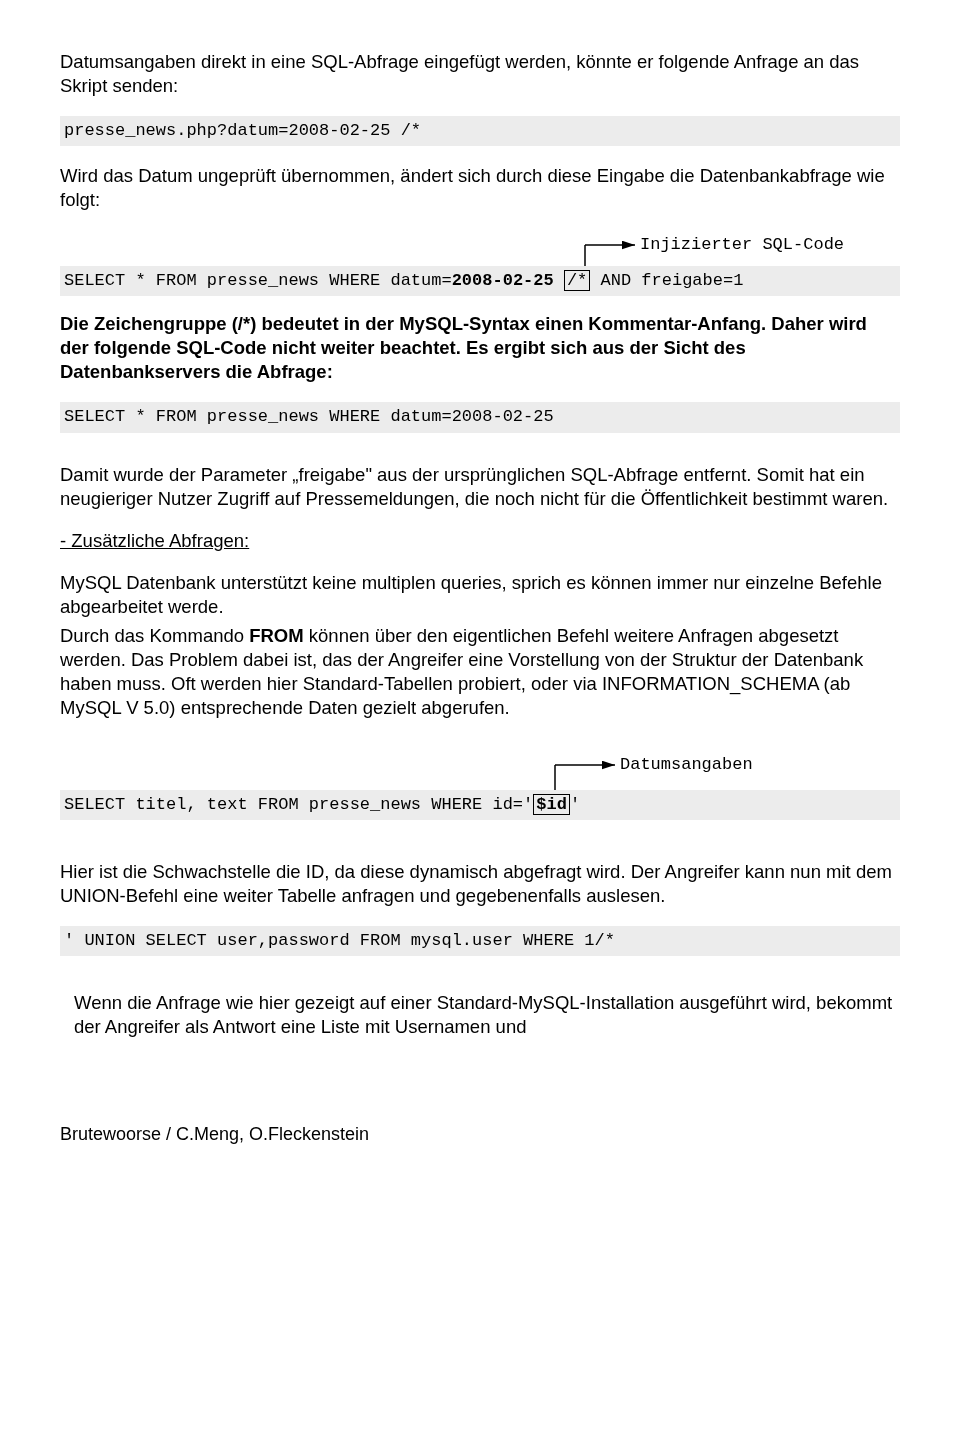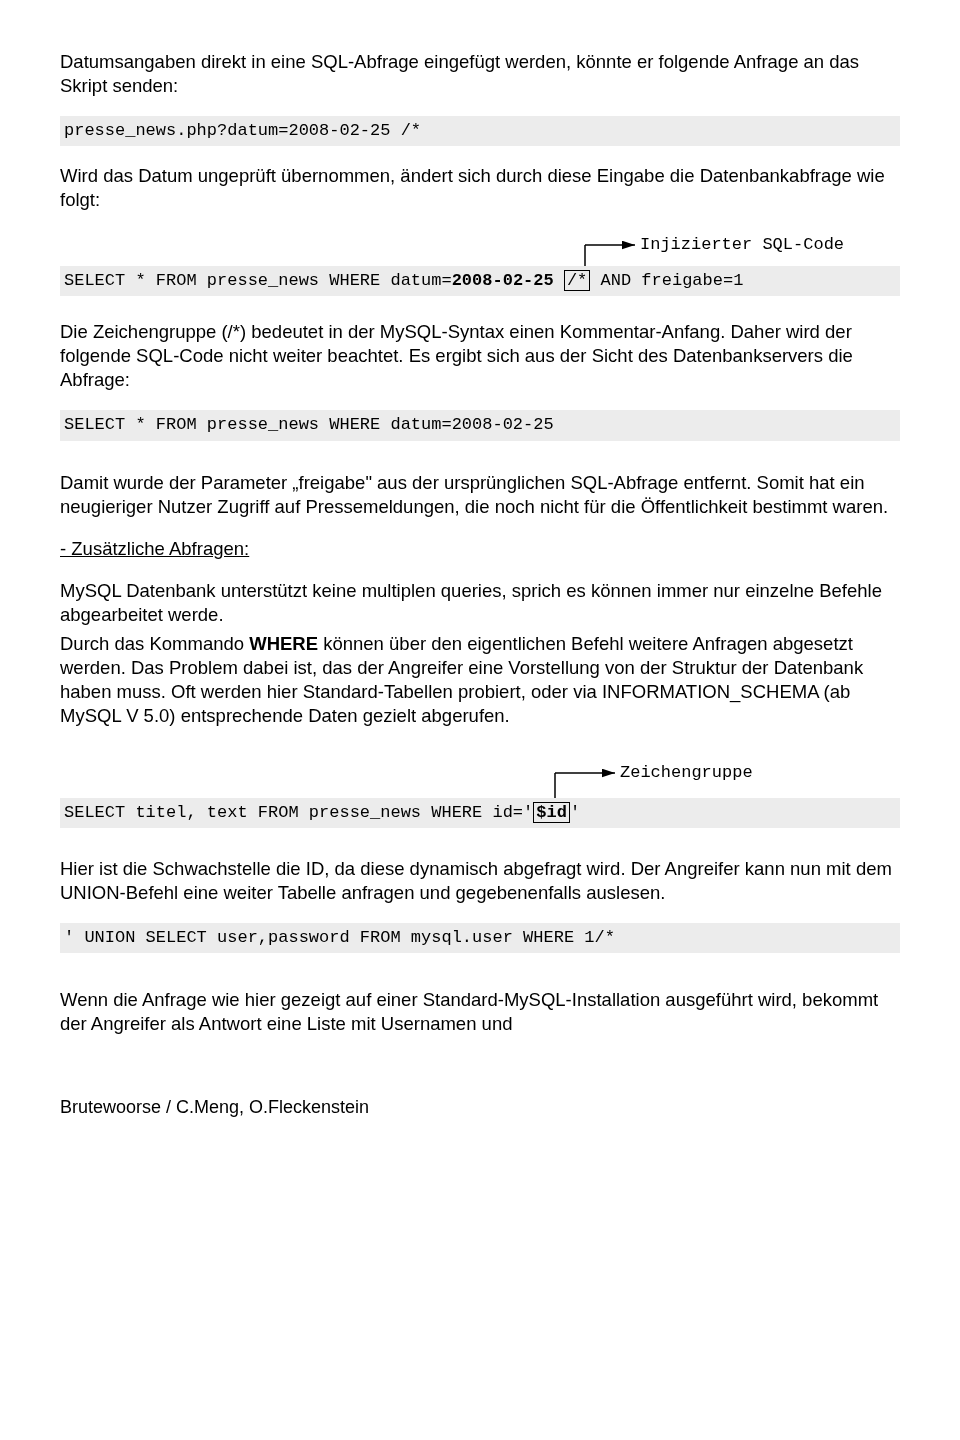--- a/index.html
+++ b/index.html
@@ -30,21 +30,21 @@
   }
   .annot {
     font-family: "Courier New", Courier, monospace;
     font-size: 17px;
   }
   .underline {
     text-decoration: underline;
   }
   .footer {
     display: flex;
-    margin-top: 60px;
+    margin-top: 84px;
     font-size: 18px;
   }
   .footer-right {
     text-align: right;
   }
   .bold { font-weight: bold; }
   .boxed {
     border: 1px solid #000;
     padding: 0 2px;
   }
@@ -72,50 +72,50 @@
     </defs>
     <line x1="525" y1="45" x2="525" y2="15" stroke="#000" stroke-width="1.5"></line>
     <line x1="525" y1="15" x2="575" y2="15" stroke="#000" stroke-width="1.5" marker-end="url(#arr1)"></line>
   </svg>
   <div style="position:absolute; left:580px; top:4px;" class="annot">Injizierter SQL-Code</div>
   <div class="code-block" style="position:absolute; left:0; top:36px; right:0; margin:0;">
     <span>SELECT * FROM presse_news WHERE datum=</span><span class="bold">2008-02-25</span> <span class="boxed">/*</span><span> AND freigabe=1</span>
   </div>
 </div>
 
-<p class="para" style="margin-top:30px;">Die Zeichengruppe (/*) bedeutet in der MySQL-Syntax einen Kommentar-Anfang. Daher wird der folgende SQL-Code nicht weiter beachtet. Es ergibt sich aus der Sicht des Datenbankservers die Abfrage:</p>
+<p class="para" style="margin-top:22px;font-weight:bold;">Die Zeichengruppe (/*) bedeutet in der MySQL-Syntax einen Kommentar-Anfang. Daher wird der folgende SQL-Code nicht weiter beachtet. Es ergibt sich aus der Sicht des Datenbankservers die Abfrage:</p>
 
 <div class="code-block">SELECT * FROM presse_news WHERE datum=2008-02-25</div>
 
 <p class="para" style="margin-top:30px;">Damit wurde der Parameter „freigabe" aus der ursprünglichen SQL-Abfrage entfernt. Somit hat ein neugieriger Nutzer Zugriff auf Pressemeldungen, die noch nicht für die Öffentlichkeit bestimmt waren.</p>
 
 <p class="para underline">- Zusätzliche Abfragen:</p>
 
 <p class="para" style="margin-bottom:5px;">MySQL Datenbank unterstützt keine multiplen queries, sprich es können immer nur einzelne Befehle abgearbeitet werde.</p>
 <p class="para">
-  <span>Durch das Kommando </span><span class="bold">WHERE</span><span> können über den eigentlichen Befehl weitere Anfragen abgesetzt werden. Das Problem dabei ist, das der Angreifer eine Vorstellung von der Struktur der Datenbank haben muss. Oft werden hier Standard-Tabellen probiert, oder via INFORMATION_SCHEMA (ab MySQL V 5.0) entsprechende Daten gezielt abgerufen.</span>
+  <span>Durch das Kommando </span><span class="bold">FROM</span><span> können über den eigentlichen Befehl weitere Anfragen abgesetzt werden. Das Problem dabei ist, das der Angreifer eine Vorstellung von der Struktur der Datenbank haben muss. Oft werden hier Standard-Tabellen probiert, oder via INFORMATION_SCHEMA (ab MySQL V 5.0) entsprechende Daten gezielt abgerufen.</span>
 </p>
 
 <div class="diagram-area" style="height:65px; margin-top:30px;">
   <svg class="overlay" width="840" height="65">
     <defs>
       <marker id="arr2" markerWidth="10" markerHeight="10" refX="9" refY="3" orient="auto">
         <path d="M0,0 L0,6 L9,3 z" fill="#000"></path>
       </marker>
     </defs>
     <line x1="495" y1="48" x2="495" y2="15" stroke="#000" stroke-width="1.5"></line>
     <line x1="495" y1="15" x2="555" y2="15" stroke="#000" stroke-width="1.5" marker-end="url(#arr2)"></line>
   </svg>
-  <div style="position:absolute; left:560px; top:4px;" class="annot">Zeichengruppe</div>
+  <div style="position:absolute; left:560px; top:4px;" class="annot">Datumsangaben</div>
   <div class="code-block" style="position:absolute; left:0; top:40px; right:0; margin:0;">
     <span>SELECT titel, text FROM presse_news WHERE id='</span><span class="boxed bold">$id</span><span>'</span>
   </div>
 </div>
 
-<p class="para" style="margin-top:34px;">Hier ist die Schwachstelle die ID, da diese dynamisch abgefragt wird. Der Angreifer kann nun mit dem UNION-Befehl eine weiter Tabelle anfragen und gegebenenfalls auslesen.</p>
+<p class="para" style="margin-top:45px;">Hier ist die Schwachstelle die ID, da diese dynamisch abgefragt wird. Der Angreifer kann nun mit dem UNION-Befehl eine weiter Tabelle anfragen und gegebenenfalls auslesen.</p>
 
 <div class="code-block"> ' UNION SELECT user,password FROM mysql.user WHERE 1/*</div>
 
-<p class="para" style="margin-top:35px;">Wenn die Anfrage wie hier gezeigt auf einer Standard-MySQL-Installation ausgeführt wird, bekommt der Angreifer als Antwort eine Liste mit Usernamen und</p>
+<p class="para" style="margin-top:35px;margin-left:14px;">Wenn die Anfrage wie hier gezeigt auf einer Standard-MySQL-Installation ausgeführt wird, bekommt der Angreifer als Antwort eine Liste mit Usernamen und</p>
 
 <div class="footer">
   <div>Brutewoorse / C.Meng, O.Fleckenstein</div>
 </div>
 
 </body></html>

